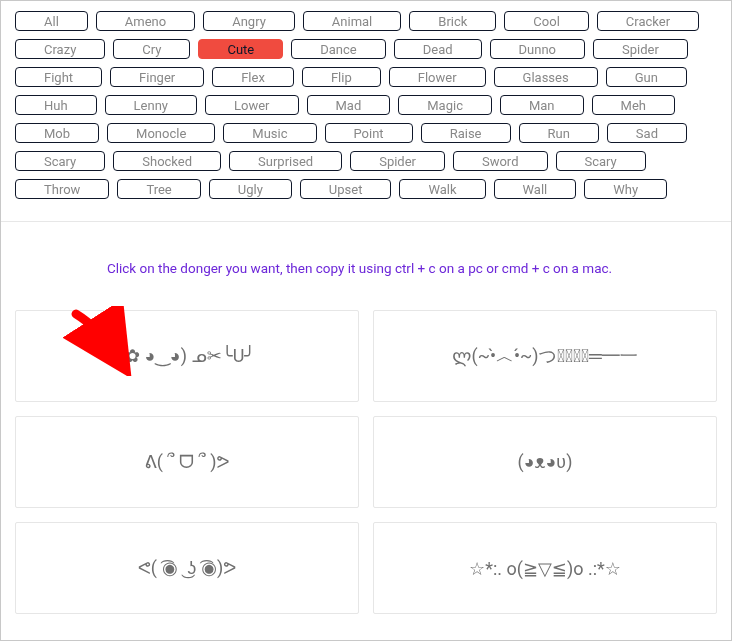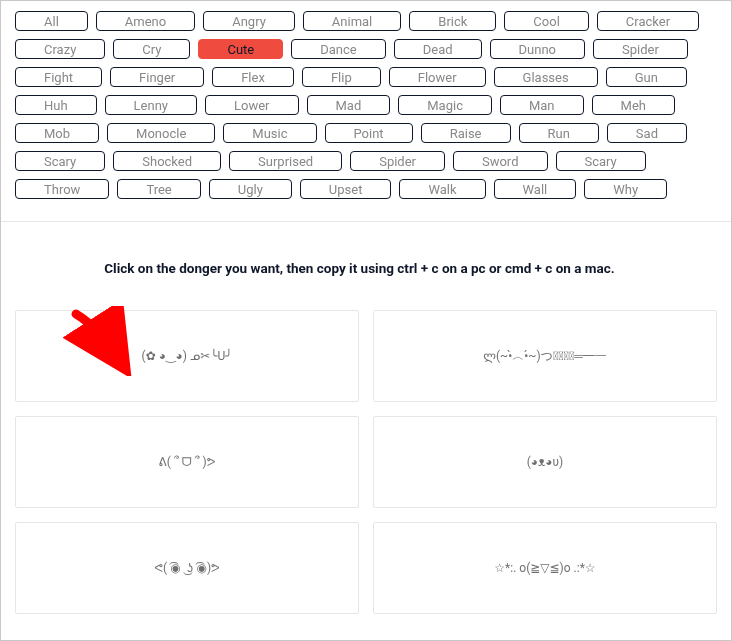--- a/index.html
+++ b/index.html
@@ -36,39 +36,38 @@
     cursor: pointer;
     user-select: none;
   }
   .tag.active {
     background: #f04b3f;
     border-color: #f04b3f;
     color: #0f172a;
   }
   .instructions {
     text-align: center;
-    color: #0f172a;
+    color: #6d28d9;
     font-size: 13.5px;
     padding: 38px 23px 34px 10px;
-    font-weight: bold;
   }
   .grid {
     display: grid;
     grid-template-columns: 1fr 1fr;
     gap: 14px;
     padding: 0 14px 14px 14px;
   }
   .card {
     border: 1px solid #e6e6e6;
     border-radius: 2px;
     height: 92px;
     display: flex;
     align-items: center;
     justify-content: center;
-    font-size: 12px;
+    font-size: 18px;
     color: #6f6f6f;
     cursor: pointer;
     background: #fff;
     user-select: text;
     padding: 0 8px;
     text-align: center;
   }
   .arrow {
     position: absolute;
     pointer-events: none;

